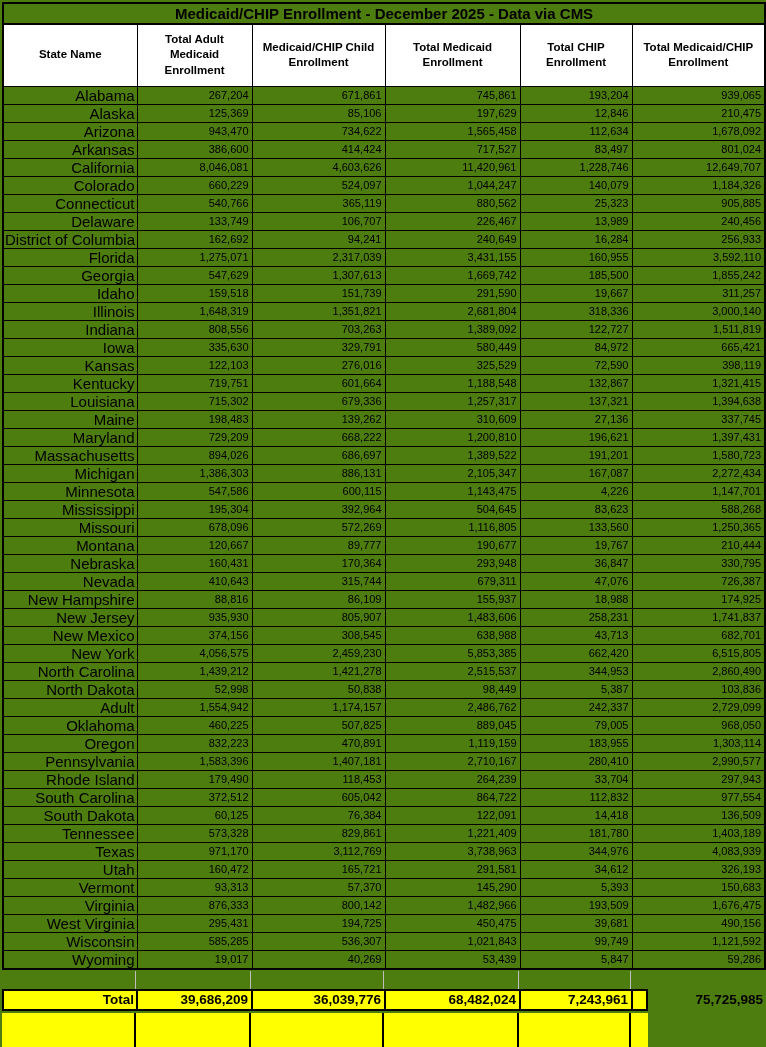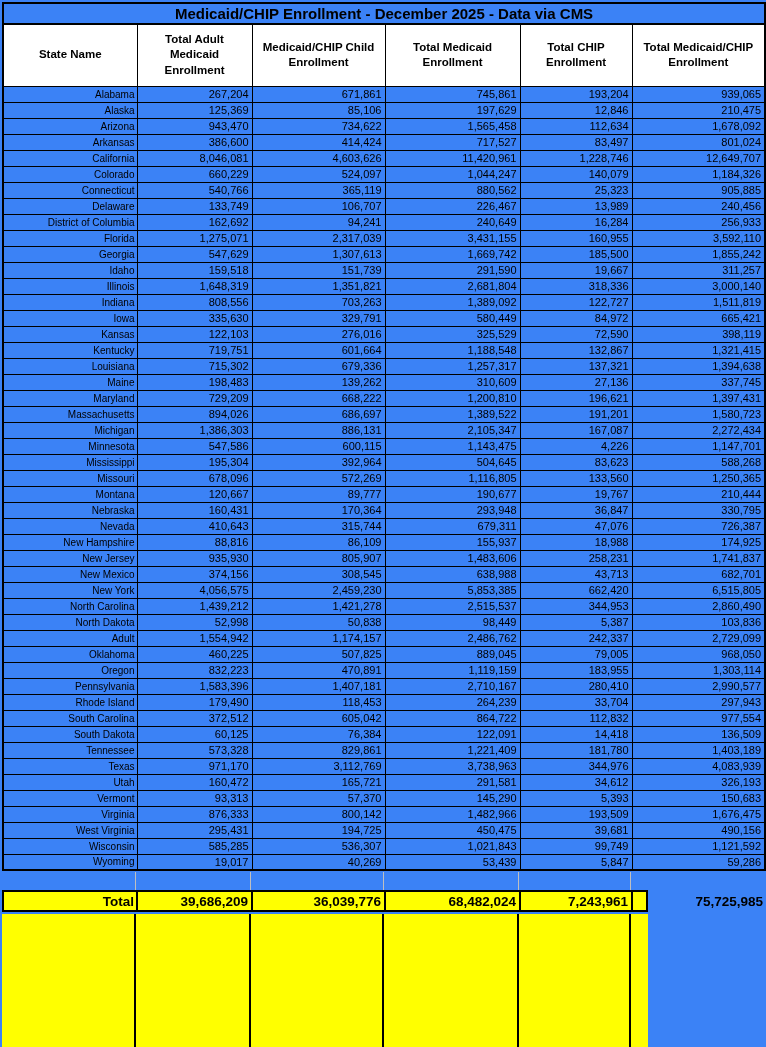--- a/index.html
+++ b/index.html
@@ -2,21 +2,21 @@
 <html style="--total-bg: #ffff00; --grid: #000000; --spacer-grid: #bfbfbf;"><head>
 <meta charset="utf-8">
 <style>
   :root{
     --grid:#000000;
     --spacer-grid:#bfbfbf;
     --total-bg:#ffff00;
   }
   html,body{margin:0;padding:0;background:#ffffff;}
   .page{
-    width:766px;height:1047px;overflow:hidden;background:#3b82f6;
+    width:766px;height:1047px;overflow:hidden;background:#4d7c0f;
     display:flex;flex-direction:column;box-sizing:border-box;
     font-family:"Liberation Sans","DejaVu Sans",sans-serif;color:#000;
     padding:2px 2px 0 2px;
   }
   table.enroll{
     border-collapse:collapse;table-layout:fixed;width:762px;flex:none;
   }
   table.enroll td,table.enroll th{
     border:1px solid var(--grid);box-sizing:border-box;overflow:hidden;
   }
@@ -25,21 +25,21 @@
     border:2px solid var(--grid) !important;padding:1px 2px;
   }
   th.col-h{
     font-weight:bold;font-size:11.5px;text-align:center;vertical-align:middle;
     height:62px;padding:2px 6px;line-height:1.35;background:#fff;
     border-width:2px 1px 2px 1px;
   }
   th.col-h.first{border-left-width:2px;margin-top:47px;}
   th.col-h.last{border-right-width:2px;}
   td.state{
-    text-align:right;font-size:10px;height:16px;padding:0 2px 0 1px;white-space:nowrap;
+    text-align:right;font-size:15px;height:16px;padding:0 2px 0 1px;white-space:nowrap;
   }
   td.num{
     text-align:right;font-size:11px;height:16px;padding:0 3px 0 1px;white-space:nowrap;
   }
   tr.data-row td:first-child{border-left-width:2px;}
   tr.data-row td:last-child{border-right-width:2px;}
   tr.data-row:last-child td{border-bottom-width:2px;}
 
   .cols{display:grid;grid-template-columns:134px 115px 133px 135px 112px 133px;width:646px;box-sizing:border-box;}
 

